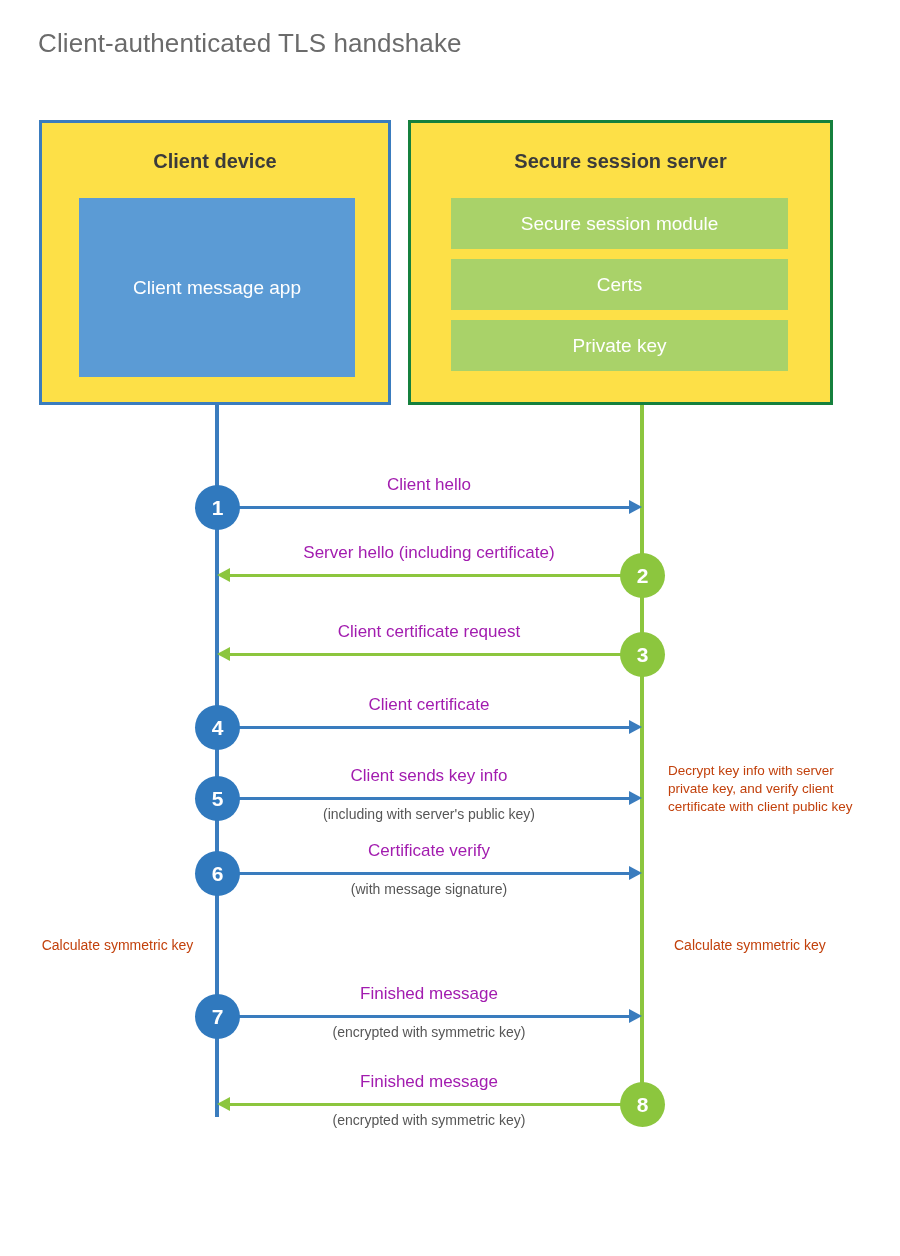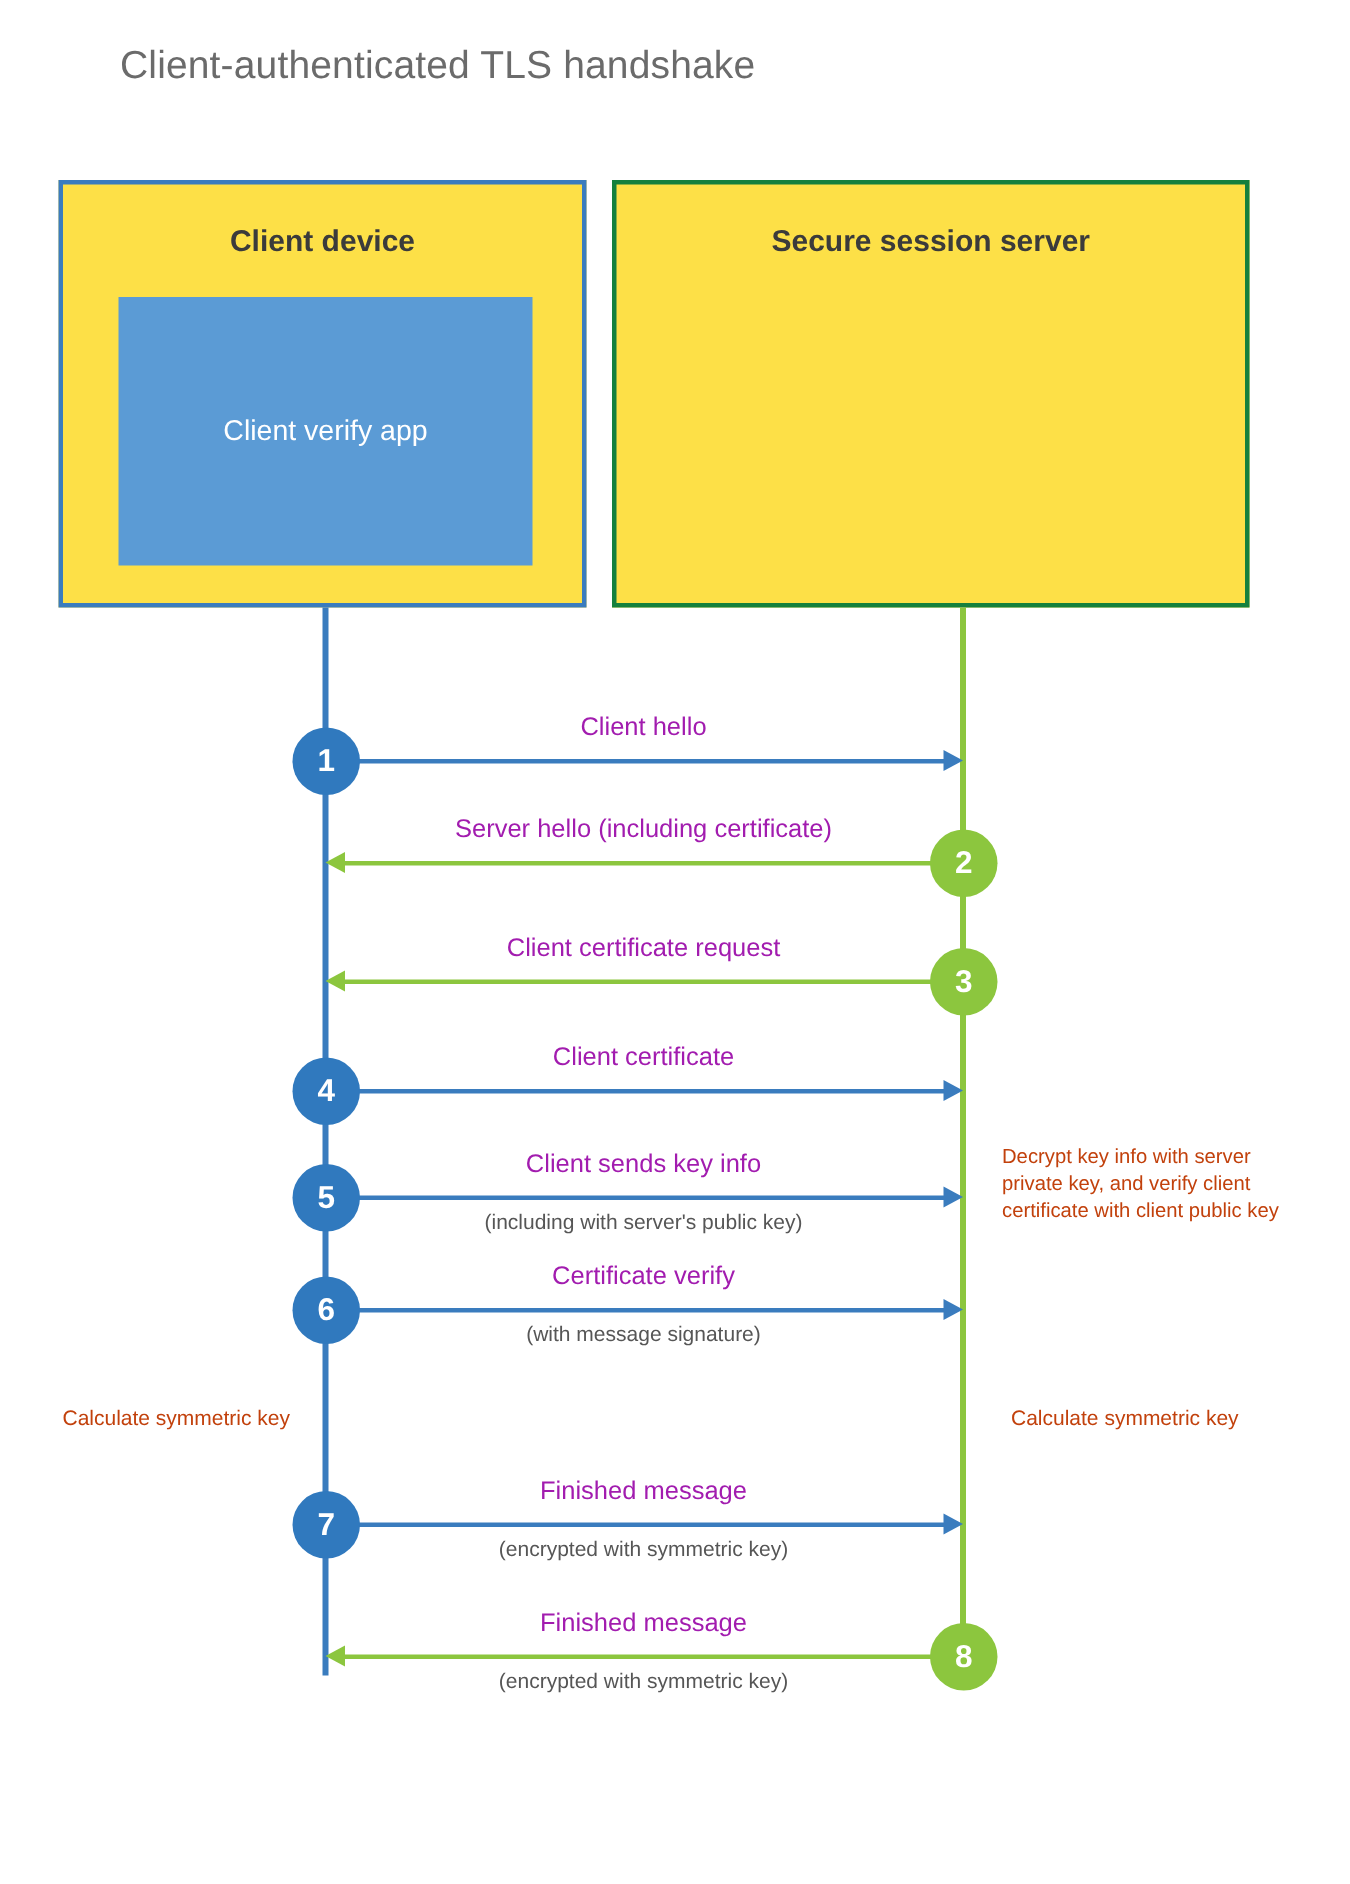--- a/index.html
+++ b/index.html
@@ -23,21 +23,20 @@
   
   .page-title {
     position: absolute;
     left: 38px;
     top: 28px;
     font-size: 26px;
     font-weight: 400;
     color: #6b6b6b;
     letter-spacing: 0.1px;
     white-space: nowrap;
-    margin-left: 42px;
   }
 
   
   .party-box {
     position: absolute;
     background: #fde047;
     box-sizing: border-box;
   }
   .party-box.client {
     left: 39px;
@@ -214,25 +213,30 @@
 </style>
 </head>
 <body>
 
 <div id="canvas">
 
   <div class="page-title">Client-authenticated TLS handshake</div>
 
   <div class="party-box client">
     <div class="party-title">Client device</div>
-    <div class="client-app">Client verify app</div>
+    <div class="client-app">Client message app</div>
   </div>
 
   <div class="party-box server">
     <div class="party-title">Secure session server</div>
+    <div class="server-stack">
+        <div class="server-bar">Secure session module</div>
+        <div class="server-bar">Certs</div>
+        <div class="server-bar">Private key</div>
+      </div>
   </div>
 
   <div class="lifeline client-line"></div>
   <div class="lifeline server-line"></div>
 
   <div id="messages-layer">
       <div class="msg" style="top: 507px;">
         <div class="msg-line blue" style="left: 217px; width: 413px;"></div>
         <div class="arrow-head right blue" style="left: 629px;"></div>
         <div class="step-circle blue">1</div>

